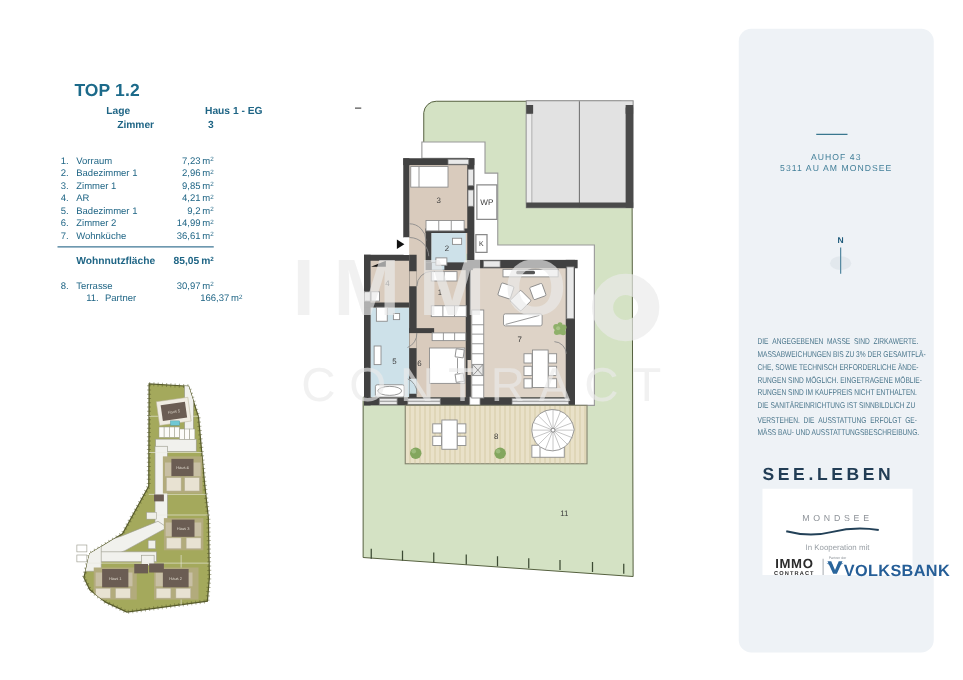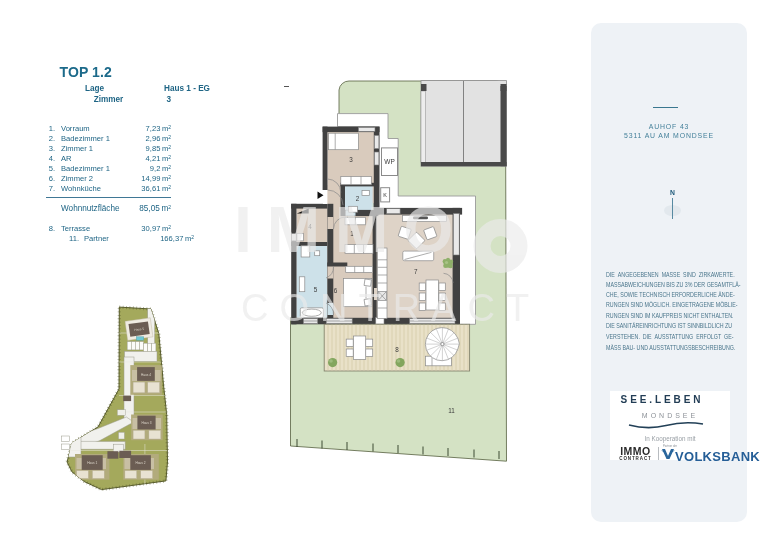--- a/index.html
+++ b/index.html
@@ -54,21 +54,21 @@
       <span class="num">6.</span>
       <span class="nam">Zimmer 2</span>
       <span class="val">14,99 m<sup>2</sup></span>
     </div>
 <div class="row" style="top:183.5px;">
       <span class="num">7.</span>
       <span class="nam">Wohnküche</span>
       <span class="val">36,61 m<sup>2</sup></span>
     </div>
 <div class="abs" style="left:46px;top:197px;width:125px;border-top:1px solid #3f7795;"></div>
-<div class="row" style="top:203.5px;font-weight:normal;font-size:8.2px;">
+<div class="row" style="top:203.5px;font-weight:bold;font-size:8.2px;">
       <span class="nam">Wohnnutzfläche</span>
       <span class="val">85,05 m<sup>2</sup></span>
     </div>
 <div class="row" style="top:224px;">
       <span class="num">8.</span>
       <span class="nam">Terrasse</span>
       <span class="val">30,97 m<sup>2</sup></span>
     </div>
 <div class="row" style="top:234px;margin-left:23px;">
       <span class="num">11.</span>
@@ -443,21 +443,21 @@
 MASSABWEICHUNGEN BIS ZU 3% DER GESAMTFLÄ-<br>
 CHE, SOWIE TECHNISCH ERFORDERLICHE ÄNDE-<br>
 RUNGEN SIND MÖGLICH. EINGETRAGENE MÖBLIE-<br>
 RUNGEN SIND IM KAUFPREIS NICHT ENTHALTEN.<br>
 DIE SANITÄREINRICHTUNG IST SINNBILDLICH ZU<br>
 VERSTEHEN.&nbsp;&nbsp;DIE&nbsp;&nbsp;AUSSTATTUNG&nbsp;&nbsp;ERFOLGT&nbsp;&nbsp;GE-<br>
 MÄSS BAU- UND AUSSTATTUNGSBESCHREIBUNG.
 </div>
 
 <div class="abs" style="left:610px;top:391px;width:120px;height:69px;background:#fff;"></div>
-<div class="abs" style="left:610px;top:394px;width:104px;text-align:center;font-size:10px;font-weight:bold;letter-spacing:2.9px;color:#223d55;">SEE.LEBEN</div>
+<div class="abs" style="left:610px;top:371px;width:104px;text-align:center;font-size:14px;font-weight:bold;letter-spacing:2.9px;color:#223d55;">SEE.LEBEN</div>
 <div class="abs" style="left:610px;top:411.5px;width:120px;text-align:center;font-size:7px;letter-spacing:3px;color:#8d9298;">MONDSEE</div>
 <svg class="abs" style="left:628px;top:421px;" width="76" height="9" viewBox="0 0 76 9">
   <path d="M1,4 Q20,9 38,4.5 T75,3" fill="none" stroke="#224057" stroke-width="1.6"></path>
 </svg>
 <div class="abs" style="left:610px;top:434.5px;width:120px;text-align:center;font-size:6.3px;color:#9aa0a6;">In Kooperation mit</div>
 
 <div class="abs" style="left:617px;top:444.5px;width:37px;text-align:center;font-size:10.5px;font-weight:bold;letter-spacing:0.5px;color:#2b2b2b;">IMMO</div>
 <div class="abs" style="left:617px;top:456.2px;width:37px;text-align:center;font-size:4.5px;font-weight:bold;letter-spacing:0.9px;color:#2b2b2b;">CONTRACT</div>
 <div class="abs" style="left:658px;top:447px;width:1px;height:13px;background:#b8bcc0;"></div>
 

